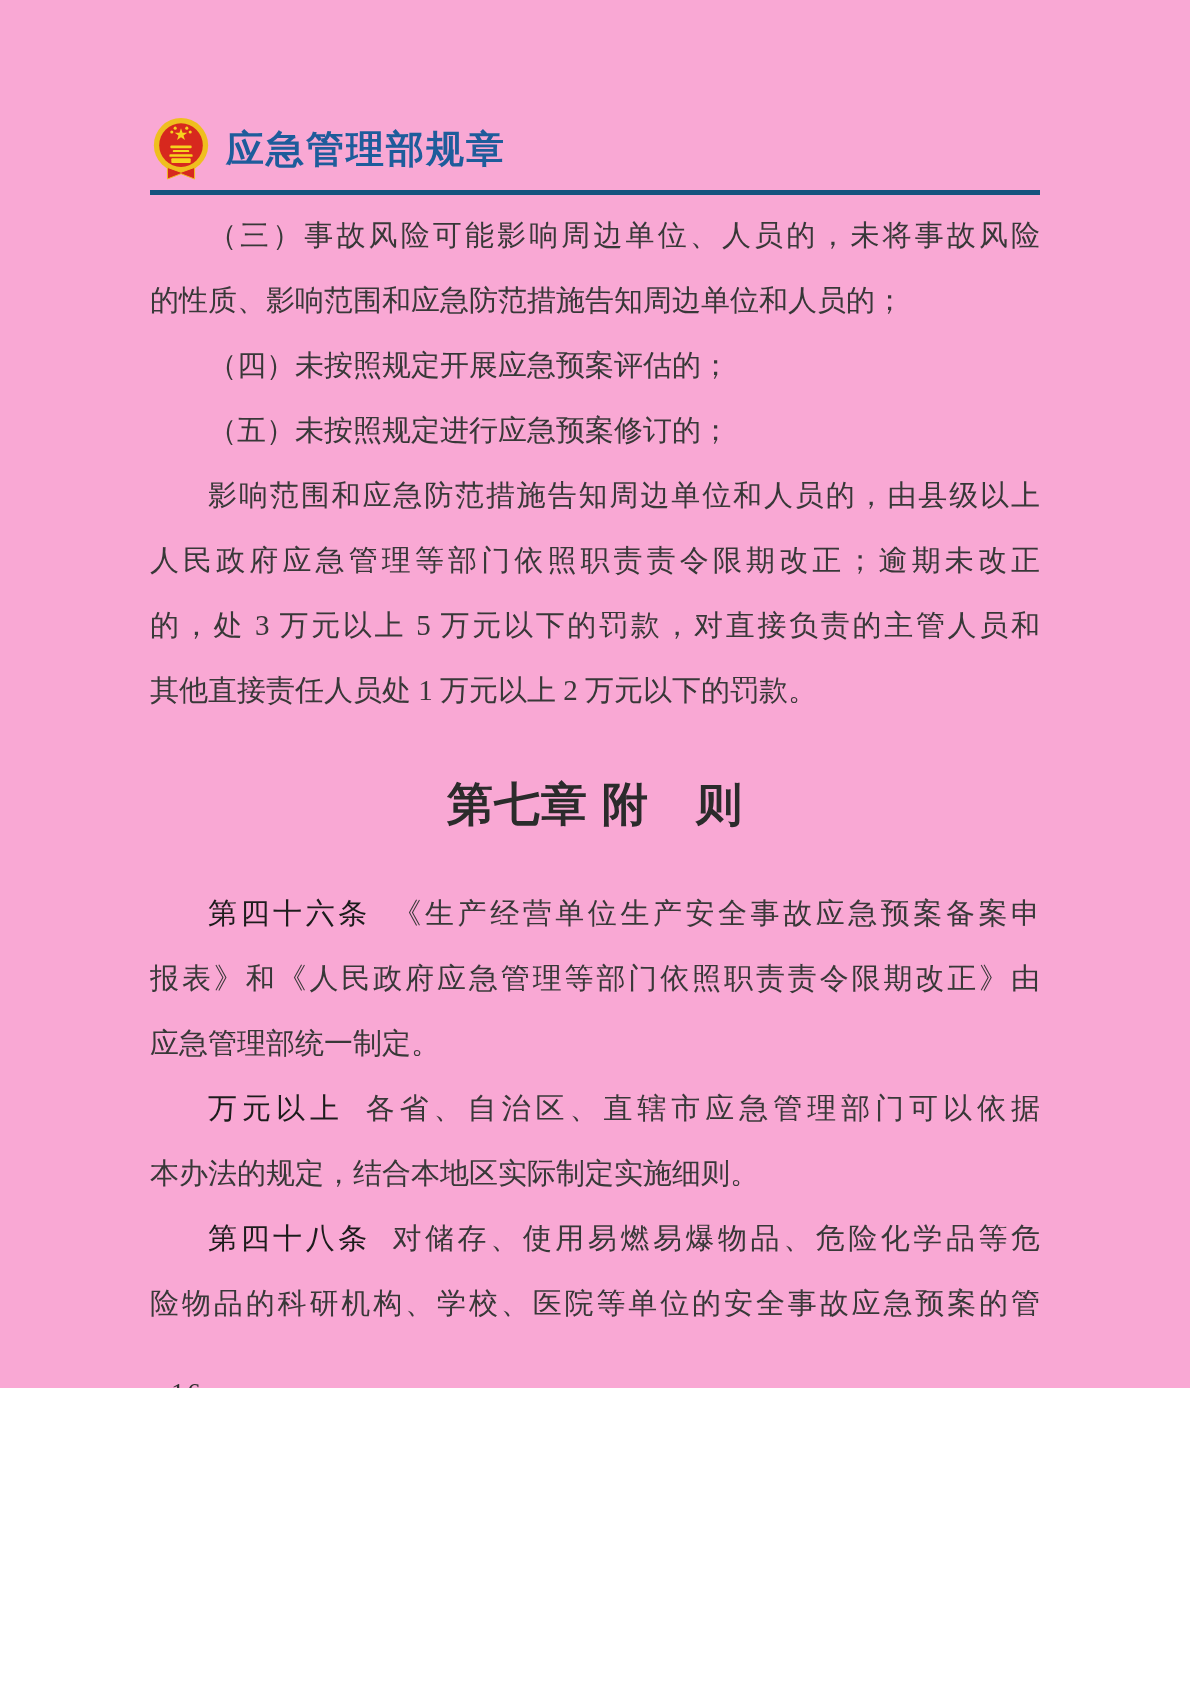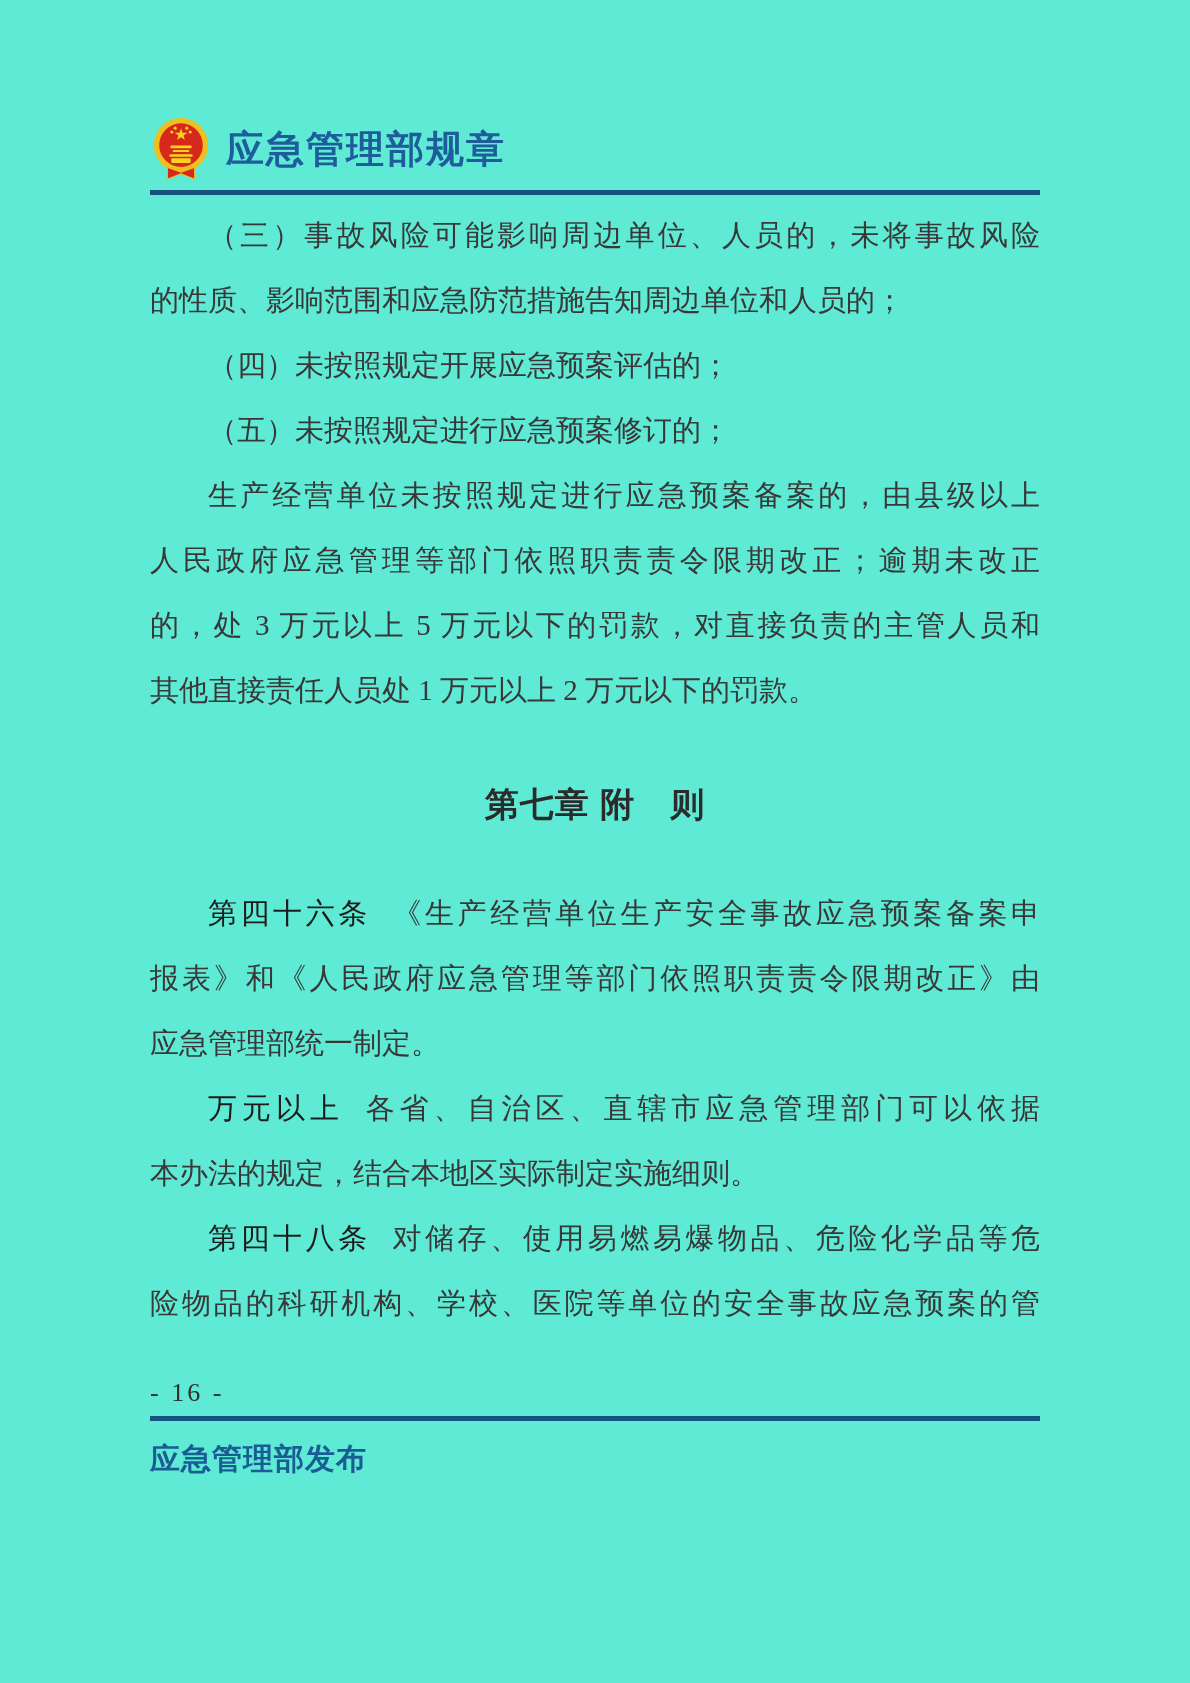--- a/index.html
+++ b/index.html
@@ -1,21 +1,21 @@
 <!DOCTYPE html>
 <html style="--header_blue: #1E5C9B; --rule_blue: #15537E; --publisher_blue: #1A5C94; --text: #2E2E2E; --emblem_gold: #EFBF1E; --emblem_red: #D7281E;"><head>
 <meta charset="utf-8">
 <style>
   * { margin: 0; padding: 0; box-sizing: border-box; }
   html, body { background: #ffffff; }
   .page {
     width: 1190px;
-    height: 1683px;
+    height: 1388px;
     margin: 0 auto;
-    background: #5eead4;
+    background: #f9a8d4;
     padding: 117px 150px 0 150px;
     font-family: "Liberation Serif", serif;
     color: var(--text, #2e2e2e);
     position: relative;
     overflow: hidden;
   }
   
   .header {
     display: flex;
     align-items: center;
@@ -60,21 +60,21 @@
     margin-right: 0.75em;
   }
   
   .chapter-heading {
     margin-top: 48px;
     height: 66px;
     line-height: 66px;
     text-align: center;
     font-family: "Liberation Sans", sans-serif;
     font-weight: bold;
-    font-size: 34px;
+    font-size: 46px;
     letter-spacing: 1px;
     color: #2b2b2b;
   }
   .articles { margin-top: 44px; font-size: 29px; }
   
   .page-number {
     margin-top: 40px;
     height: 34px;
     line-height: 34px;
     font-size: 26px;
@@ -125,21 +125,21 @@
 
   <div class="body-text">
     <div class="line indent fill"><span>（三）事故风险可能影响周边单位、人员的，未将事故风险</span></div>
     <div class="line"><span>的性质、影响范围和应急防范措施告知周边单位和人员的；</span></div>
 
     <div class="line indent"><span>（四）未按照规定开展应急预案评估的；</span></div>
 
     <div class="line indent"><span>（五）未按照规定进行应急预案修订的；</span></div>
 
 
-    <div class="line indent fill"><span>生产经营单位未按照规定进行应急预案备案的，由县级以上</span></div>
+    <div class="line indent fill"><span>影响范围和应急防范措施告知周边单位和人员的，由县级以上</span></div>
     <div class="line fill"><span>人民政府应急管理等部门依照职责责令限期改正；逾期未改正</span></div>
     <div class="line fill"><span>的，处 3 万元以上 5 万元以下的罚款，对直接负责的主管人员和</span></div>
     <div class="line"><span>其他直接责任人员处 1 万元以上 2 万元以下的罚款。</span></div>
   </div>
 
   <div class="chapter-heading">第七章 附　则</div>
 
   <div class="articles">
     <div class="line indent fill"><span class="term">第四十六条</span><span>《生产经营单位生产安全事故应急预案备案申</span></div>
     <div class="line fill"><span>报表》和《人民政府应急管理等部门依照职责责令限期改正》由</span></div>

